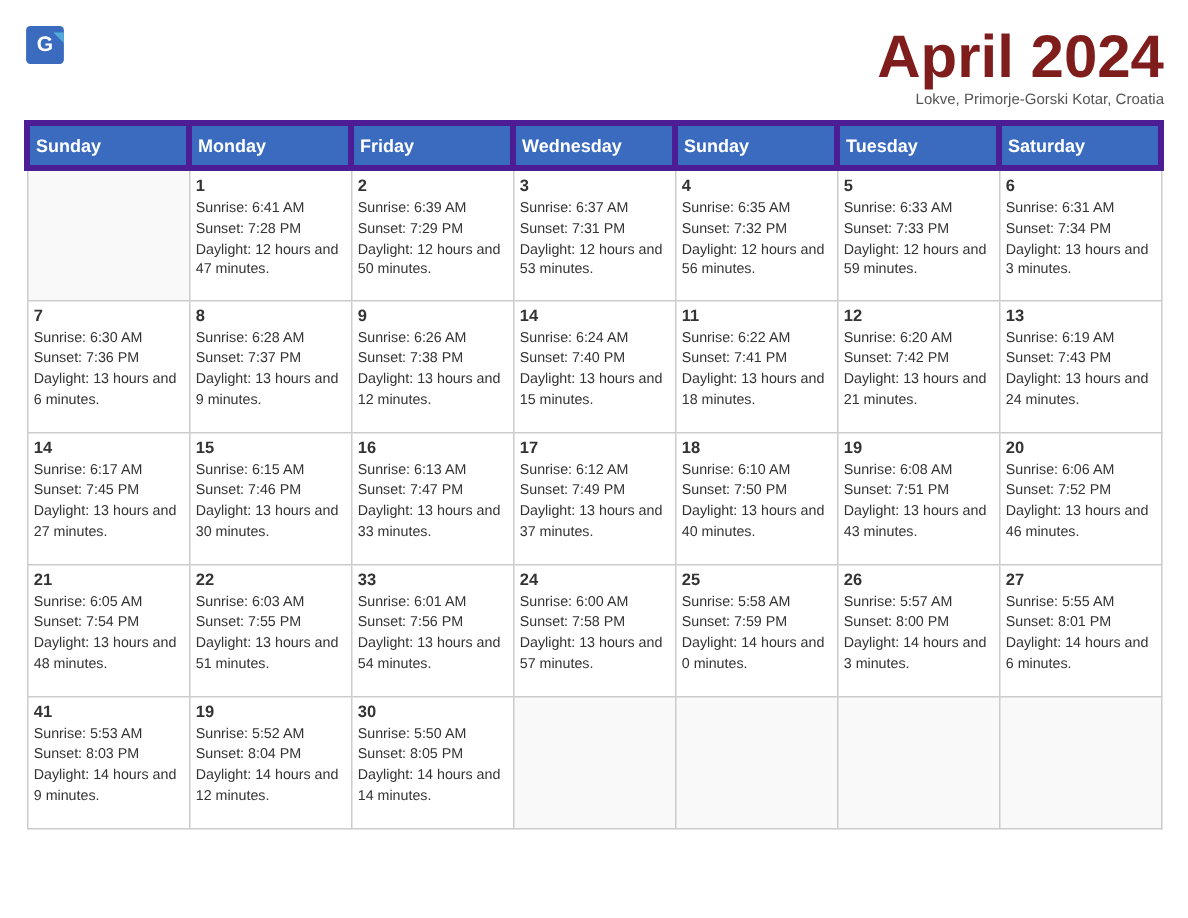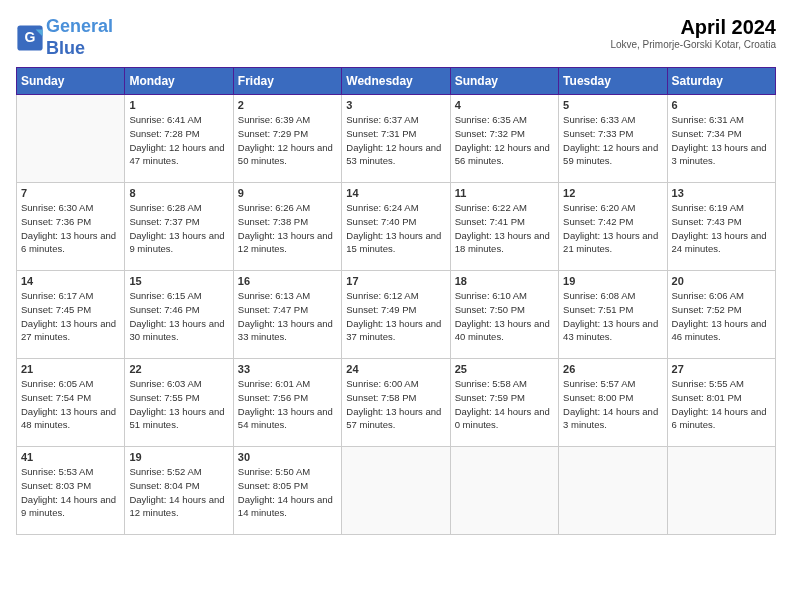--- a/index.html
+++ b/index.html
@@ -31,41 +31,41 @@
     }
     .logo-icon {
       width: 28px;
       height: 28px;
       margin-right: 2px;
     }
     .title-area {
       text-align: right;
     }
     .month-title {
-      font-size: 20px;
-      font-weight: bold;
-      color: #000000;
+      font-size: 40px;
+      font-weight: bold;
+      color: #7f1d1d;
     }
     .location {
       font-size: 10px;
       color: #555;
     }
     table {
       width: 100%;
       border-collapse: collapse;
       table-layout: fixed;
     }
     th {
       background-color: #3a6bbf;
       color: #fff;
       font-size: 12px;
       font-weight: bold;
       padding: 6px 4px;
       text-align: left;
-      border: 1px solid #4c1d95;
+      border: 4px solid #4c1d95;
     }
     td {
       border: 1px solid #ccc;
       vertical-align: top;
       padding: 4px;
       height: 88px;
       font-size: 10px;
       color: #333;
       background: #fff;
     }
@@ -86,26 +86,20 @@
 </head>
 <body>
 
 <div class="header">
   <div class="logo">
     <svg class="logo-icon" viewBox="0 0 40 40">
       <rect x="2" y="2" width="36" height="36" rx="4" fill="#3a6bbf"></rect>
       <text x="20" y="26" text-anchor="middle" font-size="20" fill="white" font-weight="bold">G</text>
       <polygon points="28,8 38,8 38,18" fill="#5ad"></polygon>
     </svg>
-    <div>
-      <div class="logo-text">
-        <span>General</span><br>
-        <span style="color:#3a6bbf">Blue</span>
-      </div>
-    </div>
   </div>
   <div class="title-area">
     <div class="month-title">April 2024</div>
     <div class="location">Lokve, Primorje-Gorski Kotar, Croatia</div>
   </div>
 </div>
 
 <table>
   <thead>
     <tr id="header-row">

